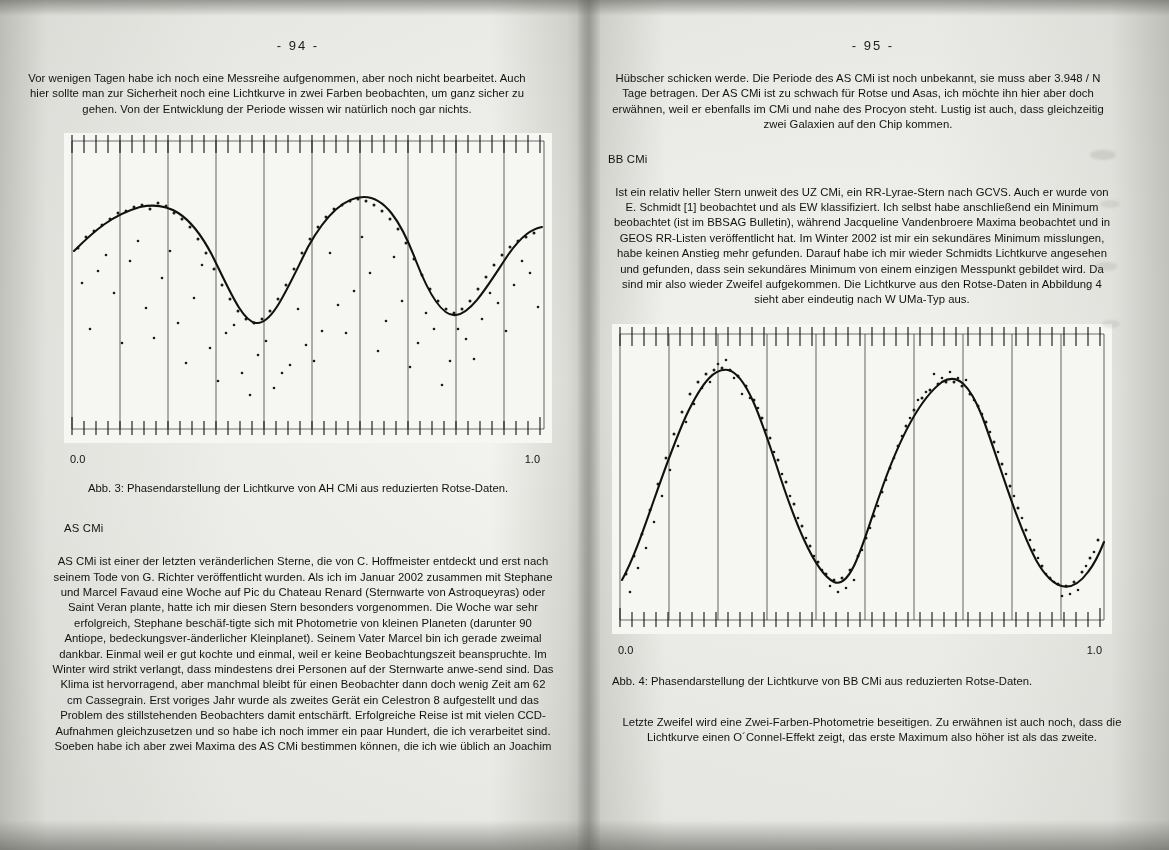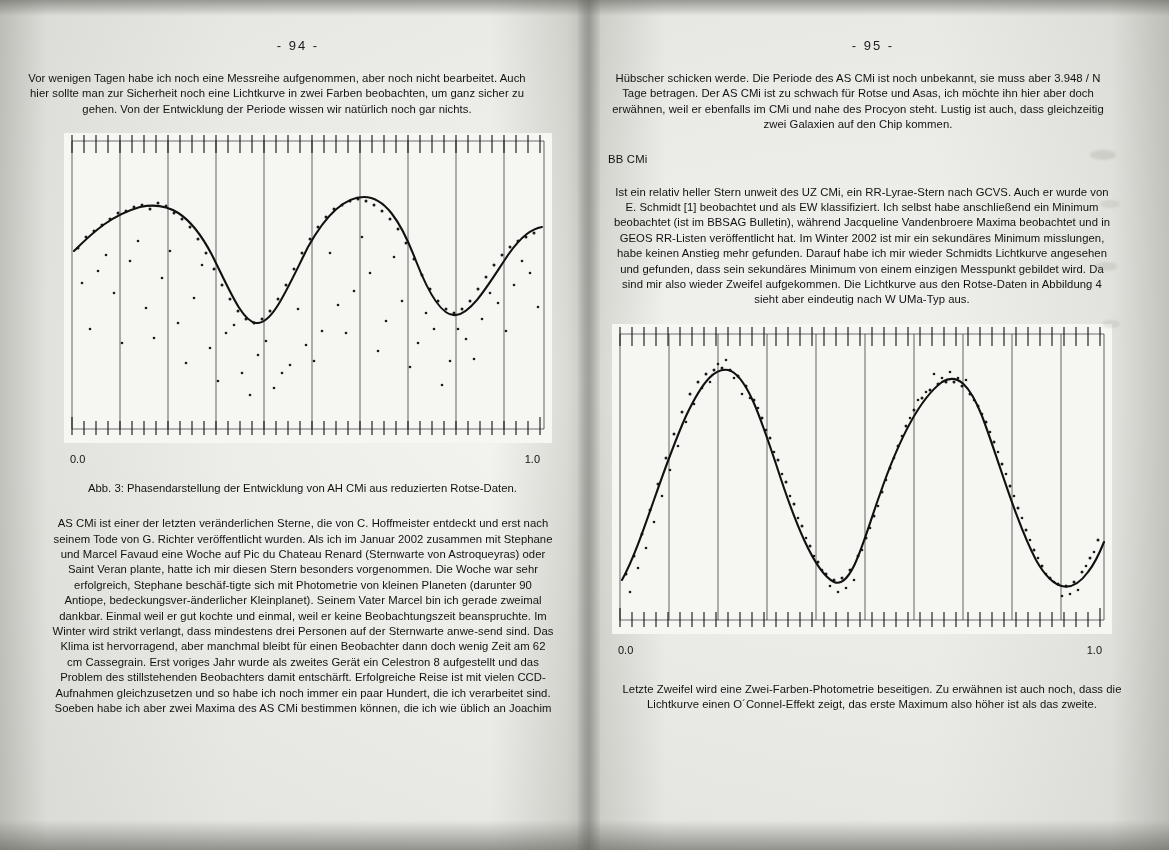--- a/index.html
+++ b/index.html
@@ -338,23 +338,24 @@
 
           <path d="M10,118 C30,98 48,82 76,74 C104,68 126,80 148,122 C166,158 178,188 192,190
                    C208,192 222,158 244,114 C264,78 282,64 300,64 C320,64 336,86 352,128
                    C366,164 380,184 392,182 C408,180 424,152 444,122 C458,102 468,96 478,94" fill="none" stroke="#111" stroke-width="2.1" stroke-linecap="round"></path>
         </svg>
       </div>
       <div class="axis-labels" style="width:470px; margin-left:6px;">
         <span>0.0</span>
         <span>1.0</span>
       </div>
-      <div class="caption" style="margin-top:16px; margin-left:24px;">Abb. 3: Phasendarstellung der Entwicklung von AH CMi aus reduzierten Rotse-Daten.</div>
+      <div class="caption" style="margin-top:16px; margin-left:24px;">Abb. 3: Phasendarstellung der Lichtkurve von AH CMi aus reduzierten Rotse-Daten.</div>
     </div>
 
+    <div class="subhead" style="margin-top:26px; margin-left:36px;">AS CMi</div>
 
     <div style="margin-top:20px; margin-left:24px; width:502px;">
       <p class="para">AS CMi ist einer der letzten veränderlichen Sterne, die von C. Hoffmeister entdeckt und erst nach seinem Tode von G. Richter veröffentlicht wurden. Als ich im Januar 2002 zusammen mit Stephane und Marcel Favaud eine Woche auf Pic du Chateau Renard (Sternwarte von Astroqueyras) oder Saint Veran plante, hatte ich mir diesen Stern besonders vorgenommen. Die Woche war sehr erfolgreich, Stephane beschäf-tigte sich mit Photometrie von kleinen Planeten (darunter 90 Antiope, bedeckungsver-änderlicher Kleinplanet). Seinem Vater Marcel bin ich gerade zweimal dankbar. Einmal weil er gut kochte und einmal, weil er keine Beobachtungszeit beanspruchte. Im Winter wird strikt verlangt, dass mindestens drei Personen auf der Sternwarte anwe-send sind. Das Klima ist hervorragend, aber manchmal bleibt für einen Beobachter dann doch wenig Zeit am 62 cm Cassegrain. Erst voriges Jahr wurde als zweites Gerät ein Celestron 8 aufgestellt und das Problem des stillstehenden Beobachters damit entschärft. Erfolgreiche Reise ist mit vielen CCD-Aufnahmen gleichzusetzen und so habe ich noch immer ein paar Hundert, die ich verarbeitet sind. Soeben habe ich aber zwei Maxima des AS CMi bestimmen können, die ich wie üblich an Joachim</p>
     </div>
   </div>
 
   <div class="page-right">
     <div class="folio">- 95 -</div>
 
     <div style="margin-top:18px; width:500px;">
@@ -601,20 +602,21 @@
           <path d="M10,256 C30,220 48,150 74,92 C92,54 104,44 116,46 C134,50 148,92 164,140
                    C182,196 202,248 222,258 C240,266 252,214 268,170 C286,118 306,76 330,58
                    C346,48 358,62 370,92 C386,134 404,198 424,236 C442,268 460,270 476,248
                    C484,238 488,228 492,218" fill="none" stroke="#111" stroke-width="2.1" stroke-linecap="round"></path>
         </svg>
       </div>
       <div class="axis-labels" style="width:484px; margin-left:6px;">
         <span>0.0</span>
         <span>1.0</span>
       </div>
+      <div class="caption" style="margin-top:18px; margin-left:0px;">Abb. 4: Phasendarstellung der Lichtkurve von BB CMi aus reduzierten Rotse-Daten.</div>
     </div>
 
     <div style="margin-top:26px; margin-left:12px; width:504px;">
       <p class="para">Letzte Zweifel wird eine Zwei-Farben-Photometrie beseitigen. Zu erwähnen ist auch noch, dass die Lichtkurve einen O´Connel-Effekt zeigt, das erste Maximum also höher ist als das zweite.</p>
     </div>
   </div>
 
   <div class="blot" style="left:1090px; top:150px; width:26px; height:10px; opacity:0.5;"></div>
   <div class="blot" style="left:1100px; top:200px; width:20px; height:8px; opacity:0.4;"></div>
   <div class="blot" style="left:1095px; top:262px; width:22px; height:9px; opacity:0.45;"></div>

